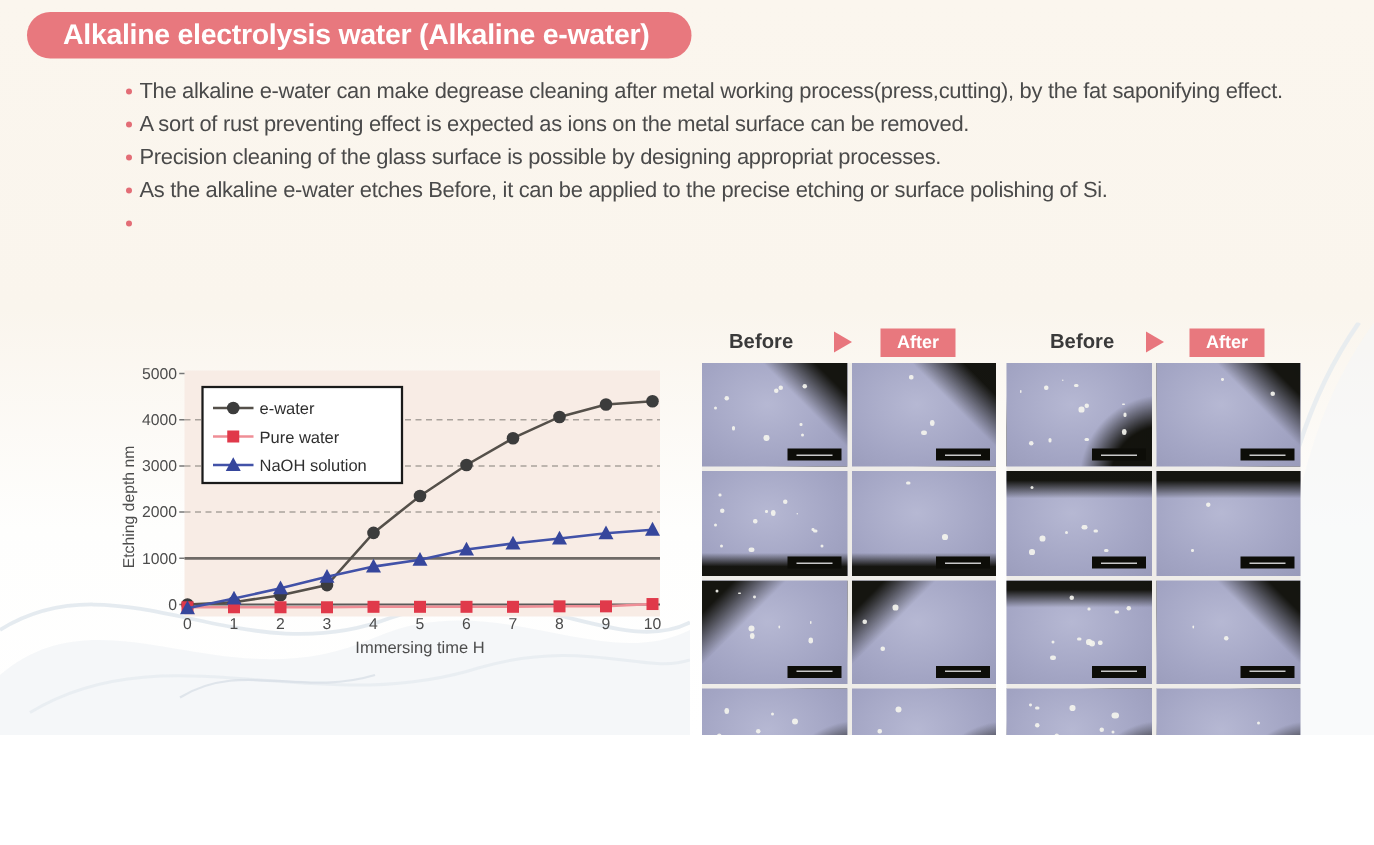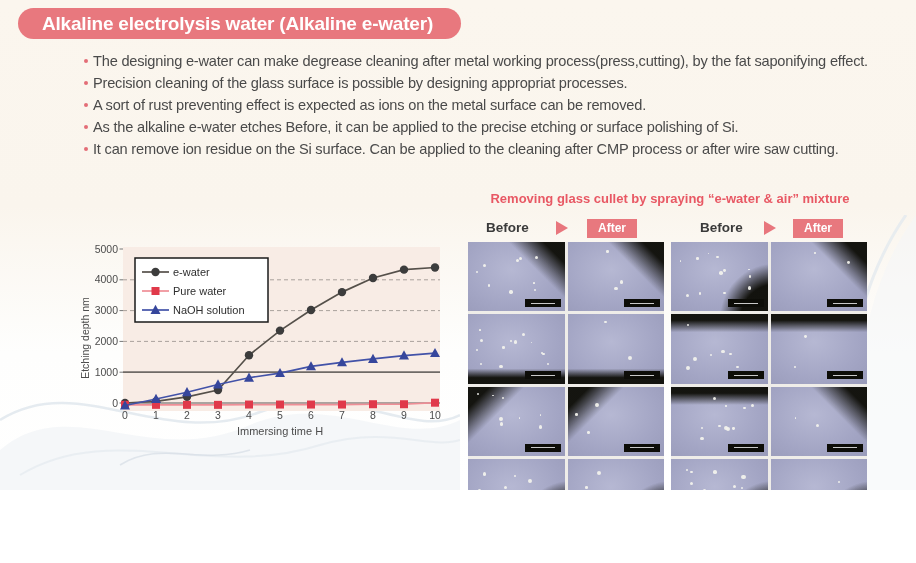--- a/index.html
+++ b/index.html
@@ -65,25 +65,25 @@
   <svg class="deco" style="right:0;top:215px;" width="150" height="348" viewBox="0 0 150 348">
     <path d="M150,0 C70,110 110,230 20,348 L150,348 Z" fill="#f4f6f8" opacity="0.55"></path>
     <path d="M140,0 C60,115 100,235 10,348" fill="none" stroke="#e4eaef" stroke-width="3" opacity="0.8"></path>
   </svg>
 
   <div class="content">
 
     <div class="badge" style="background: rgb(232, 120, 126);">Alkaline electrolysis water (Alkaline e-water)</div>
 
     <div class="bullets">
-      <div class="bullet"><span class="dot" style="background: rgb(227, 109, 118);"></span><span>The designing e-water can make degrease cleaning after metal working process(press,cutting), by the fat saponifying effect.</span></div>
+      <div class="bullet"><span class="dot" style="background: rgb(227, 109, 118);"></span><span>The alkaline e-water can make degrease cleaning after metal working process(press,cutting), by the fat saponifying effect.</span></div>
+      <div class="bullet"><span class="dot" style="background: rgb(227, 109, 118);"></span><span>A sort of rust preventing effect is expected as ions on the metal surface can be removed.</span></div>
       <div class="bullet"><span class="dot" style="background: rgb(227, 109, 118);"></span><span>Precision cleaning of the glass surface is possible by designing appropriat processes.</span></div>
-      <div class="bullet"><span class="dot" style="background: rgb(227, 109, 118);"></span><span>A sort of rust preventing effect is expected as ions on the metal surface can be removed.</span></div>
       <div class="bullet"><span class="dot" style="background: rgb(227, 109, 118);"></span><span>As the alkaline e-water etches Before, it can be applied to the precise etching or surface polishing of Si.</span></div>
-      <div class="bullet"><span class="dot" style="background: rgb(227, 109, 118);"></span><span>It can remove ion residue on the Si surface. Can be applied to the cleaning after CMP process or after wire saw cutting.</span></div>
+      <div class="bullet"><span class="dot" style="background: rgb(227, 109, 118);"></span></div>
     </div>
 
 
     <div class="chart-wrap" id="chart-wrap"><svg width="380" height="215" viewBox="0 0 380 215">
           <rect x="45" y="9" width="317" height="164" fill="#f8ece5"></rect>
           <line x1="45" y1="103.4" x2="362" y2="103.4" stroke="#a9a29c" stroke-width="1" stroke-dasharray="4,3"></line>
           <line x1="45" y1="72.6" x2="362" y2="72.6" stroke="#a9a29c" stroke-width="1" stroke-dasharray="4,3"></line>
           <line x1="45" y1="41.8" x2="362" y2="41.8" stroke="#a9a29c" stroke-width="1" stroke-dasharray="4,3"></line>
           <line x1="45" y1="134.2" x2="362" y2="134.2" stroke="#6f6a66" stroke-width="1.8"></line>
           <line x1="45" y1="165" x2="362" y2="165" stroke="#5a5a5a" stroke-width="1.2"></line>
@@ -153,21 +153,20 @@
           <circle cx="77.5" cy="34" r="4.2" fill="#3c3c3c"></circle>
           <text x="95" y="38" font-size="11" fill="#2e2e2e" font-family="Liberation Sans, sans-serif">e-water</text>
           <line x1="64" y1="53" x2="91" y2="53" stroke="#ef8e96" stroke-width="1.7"></line>
           <rect x="73.5" y="49" width="8" height="8" fill="#e0394a"></rect>
           <text x="95" y="57" font-size="11" fill="#2e2e2e" font-family="Liberation Sans, sans-serif">Pure water</text>
           <line x1="64" y1="72" x2="91" y2="72" stroke="#4252a8" stroke-width="1.7"></line>
           <path d="M 77.5,66.8 L 82.5,76 L 72.5,76 Z" fill="#36469c"></path>
           <text x="95" y="76" font-size="11" fill="#2e2e2e" font-family="Liberation Sans, sans-serif">NaOH solution</text>
         </svg></div>
 
-    <div class="rs-title">Removing glass cullet by spraying “e-water &amp; air” mixture</div>
 
     <div class="ba-label" style="left:486px;top:220px;">Before</div>
     <div class="ba-arrow" style="left:556px;top:221px;"></div>
     <div class="after-box" style="left: 587px; top: 219px; background: rgb(232, 120, 126);">After</div>
 
     <div class="ba-label" style="left:700px;top:220px;">Before</div>
     <div class="ba-arrow" style="left:764px;top:221px;"></div>
     <div class="after-box" style="left: 793px; top: 219px; background: rgb(232, 120, 126);">After</div>
 
     <div class="grid" id="grid-0" style="left:468px;top:242px;">

